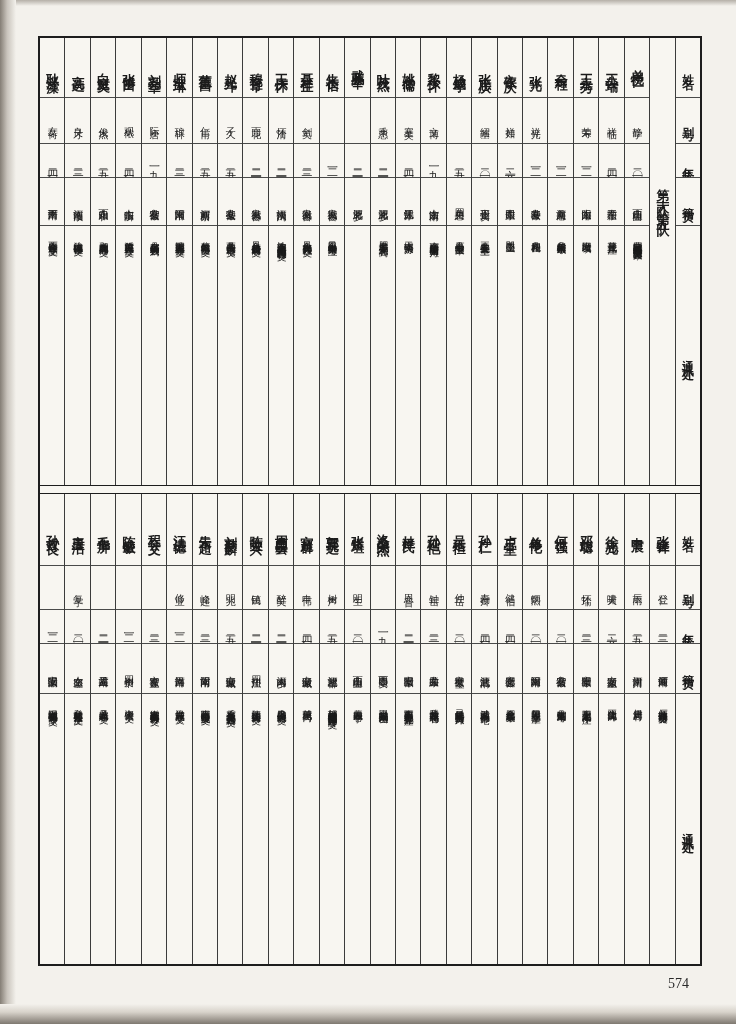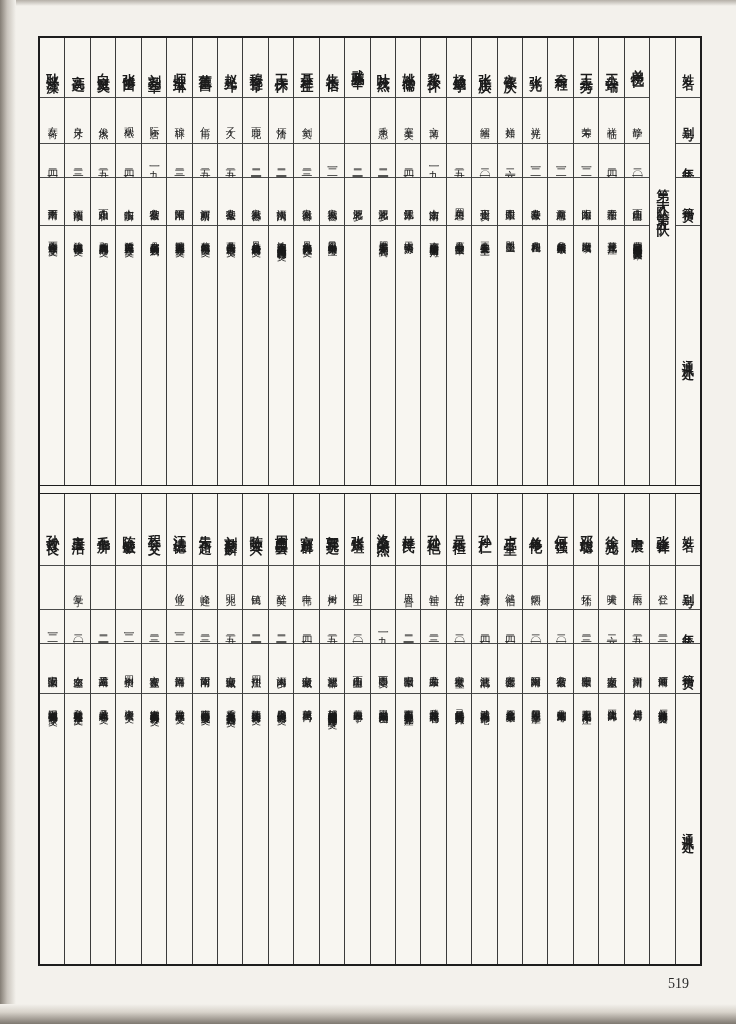--- a/index.html
+++ b/index.html
@@ -432,13 +432,13 @@
       <div class="col person-col">
         <div class="cell c-name">孙效良</div>
         <div class="cell c-hao"></div>
         <div class="cell c-age">二一</div>
         <div class="cell c-native">安徽涡阳</div>
         <div class="cell c-addr">涡阳城中镇文明保华康号交</div>
       </div>
     </section>
 </div>
 
-<div class="page-number">519</div>
+<div class="page-number">574</div>
 
 </body></html>

